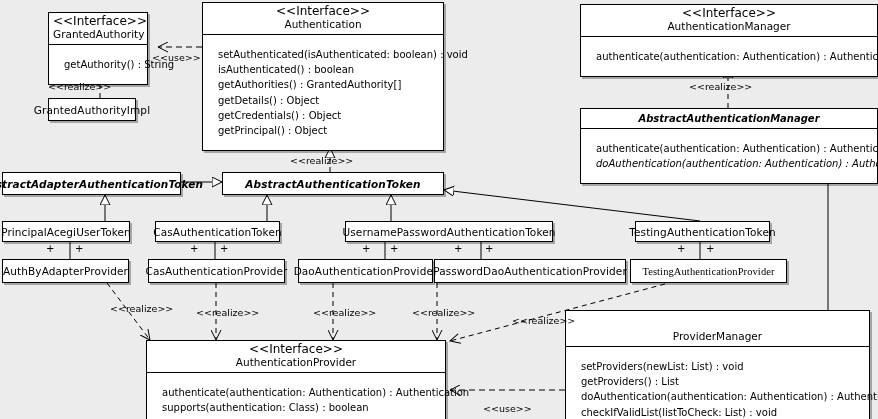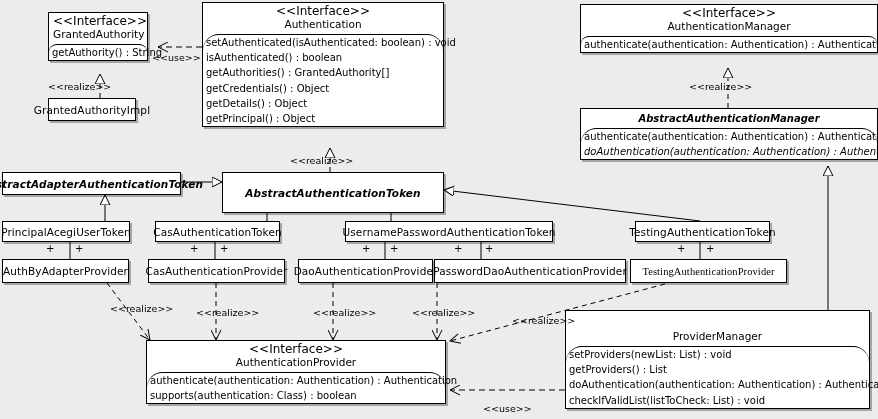--- a/index.html
+++ b/index.html
@@ -43,22 +43,21 @@
     white-space: nowrap;
   }
   .cname {
     font-size: 10.5px;
     color: #000;
     white-space: nowrap;
   }
   .cname.abstract { font-style: italic; font-weight: bold; font-size: 10px; }
   .compart {
     border-top: 1px solid #000;
-    padding: 0;
-    border-radius: 16px;
+    padding: 12px;
   }
   .feat {
     font-size: 10px;
     line-height: 13.2px;
     padding: 1px 0 1px 3px;
     white-space: nowrap;
     overflow: visible;
     color: #000;
   }
   .feat.abstract { font-style: italic; }
@@ -159,22 +158,22 @@
 
   <div class="uml" style="left:202px; top:2px; width:242px;">
     <div class="hdr">
       <div class="stereo">&lt;&lt;Interface&gt;&gt;</div>
       <div class="cname">Authentication</div>
     </div>
     <div class="compart">
       <div class="feat">setAuthenticated(isAuthenticated: boolean) : void</div>
       <div class="feat">isAuthenticated() : boolean</div>
       <div class="feat">getAuthorities() : GrantedAuthority[]</div>
+      <div class="feat">getDetails() : Object</div>
       <div class="feat">getCredentials() : Object</div>
-      <div class="feat">getDetails() : Object</div>
       <div class="feat">getPrincipal() : Object</div>
     </div>
   </div>
 
   <div class="uml" style="left:580px; top:4px; width:298px;">
     <div class="hdr">
       <div class="stereo">&lt;&lt;Interface&gt;&gt;</div>
       <div class="cname">AuthenticationManager</div>
     </div>
     <div class="compart">
@@ -189,21 +188,21 @@
     <div class="compart">
       <div class="feat">authenticate(authentication: Authentication) : Authentication</div>
       <div class="feat abstract">doAuthentication(authentication: Authentication) : Authentication</div>
     </div>
   </div>
 
   <div class="uml simple" style="left:2px; top:172px; width:179px; height:23px;">
     <span class="cname abstract">AbstractAdapterAuthenticationToken</span>
   </div>
 
-  <div class="uml simple" style="left:222px; top:172px; width:222px; height:41px;">
+  <div class="uml simple" style="left:222px; top:172px; width:222px; height:23px;">
     <span class="cname abstract">AbstractAuthenticationToken</span>
   </div>
 
   <div class="uml simple" style="left:2px; top:221px; width:128px; height:21px;">
     <span class="cname">PrincipalAcegiUserToken</span>
   </div>
 
   <div class="uml simple" style="left:155px; top:221px; width:125px; height:21px;text-align:right;">
     <span class="cname">CasAuthenticationToken</span>
   </div>

